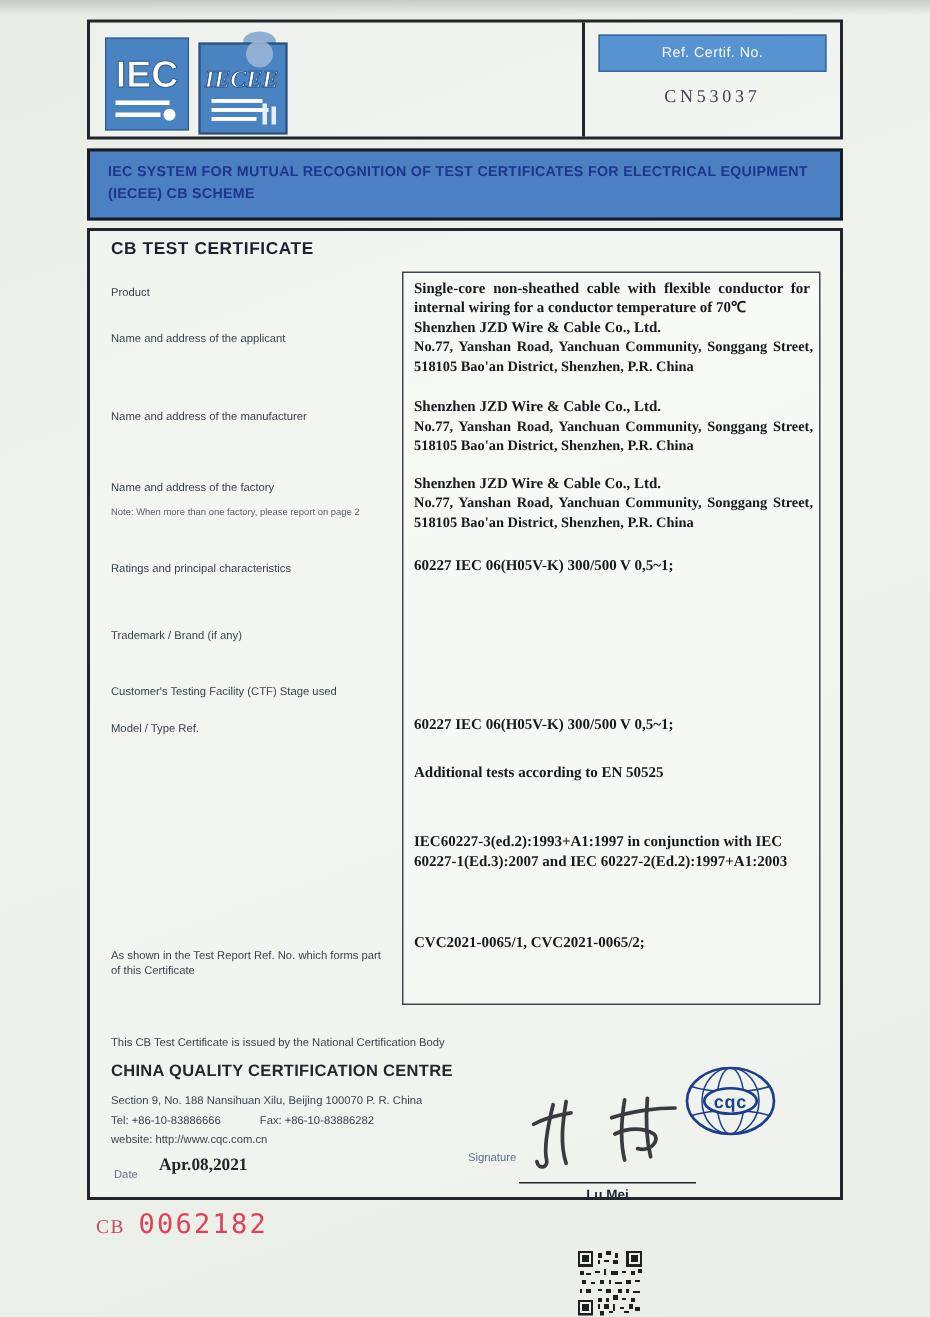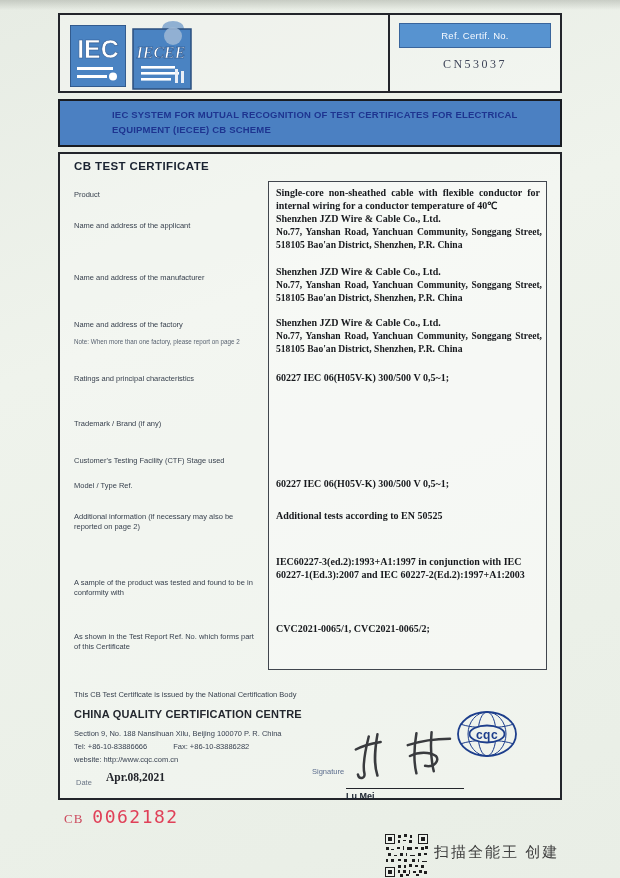--- a/index.html
+++ b/index.html
@@ -15,21 +15,21 @@
   
   .header-box{left:58px;top:13px;width:500px;height:76px;display:flex;}
   .header-left{flex:0 0 330px;border-right:2px solid #23252b;display:flex;align-items:flex-start;gap:7px;padding:7px 0 0 10px;box-sizing:border-box;}
   .header-right{flex:1;text-align:center;}
   .ref-banner{margin:8px 9px 0;height:23px;line-height:23px;background:#5793d0;border:1px solid #39659c;
     color:#f5f9ff;font-weight:normal;font-size:9.5px;letter-spacing:.3px;}
   .ref-value{margin-top:9px;font-family:"Liberation Serif",serif;font-size:12px;letter-spacing:2.5px;color:#3e4458;}
 
   
   .banner-box{left:58px;top:99px;width:500px;height:44px;background:#4b80c2;border:2px solid #191c22;}
-  .banner-text{padding:7px 10px 0 12px;color:#1e3490;font-weight:bold;font-size:9.5px;line-height:1.55;letter-spacing:.2px;margin-left:40px;}
+  .banner-text{padding:7px 10px 0 12px;color:#1e3490;font-weight:bold;font-size:9.5px;line-height:1.55;letter-spacing:.2px;}
 
   
   .content-box{left:58px;top:152px;width:500px;height:644px;}
   .cert-title{position:absolute;left:14px;top:6px;font-size:11.5px;font-weight:bold;color:#192230;letter-spacing:.4px;}
   .flabel{position:absolute;left:14px;font-size:7.5px;color:#39424f;line-height:1.35;}
   .fnote{position:absolute;left:14px;font-size:6.3px;color:#5a6472;}
   .values-box{position:absolute;left:208px;top:27px;width:277px;height:487px;border:1.5px solid #41464e;background:rgba(255,255,255,.32);}
   .vval{position:absolute;left:7px;width:264px;font-family:"Liberation Serif",serif;font-weight:bold;font-size:10px;color:#17191d;line-height:1.32;}
   .vaddr{font-size:9.6px;width:266px;}
   .just{text-align:justify;}
@@ -37,21 +37,21 @@
   
   .f-issued{position:absolute;left:14px;top:536px;font-size:7.5px;color:#39424f;}
   .f-ncb{position:absolute;left:14px;top:554px;font-size:11px;font-weight:bold;color:#23272e;letter-spacing:.2px;}
   .f-small{position:absolute;left:14px;font-size:7.5px;color:#3a4352;}
   .f-contact{display:flex;gap:26px;}
   .date-label{position:absolute;left:16px;top:624px;font-size:7.5px;color:#6a7585;}
   .date-value{position:absolute;left:46px;top:617px;font-family:"Liberation Serif",serif;font-weight:bold;font-size:11.5px;color:#23252b;}
   .sig-label{position:absolute;left:252px;top:613px;font-size:7.5px;color:#5d6e8e;}
   .sig-svg{position:absolute;left:282px;top:576px;}
   .sig-line{position:absolute;left:286px;top:634px;width:118px;border-top:1.5px solid #23252b;}
-  .sig-name{position:absolute;left:286px;top:637px;width:118px;font-size:9px;font-weight:bold;color:#1c2430;}
+  .sig-name{position:absolute;left:286px;top:637px;width:118px;text-align:center;font-size:9px;font-weight:bold;color:#1c2430;}
   .cqc-logo{position:absolute;left:396px;top:556px;}
 
   
   .cb-line{position:absolute;left:64px;top:806px;display:flex;align-items:baseline;gap:9px;}
   .cb-prefix{font-family:"Liberation Serif",serif;font-size:13px;color:#cc4a5e;letter-spacing:1px;}
   .cb-number{font-family:"DejaVu Sans Mono",monospace;font-weight:normal;font-size:18px;letter-spacing:1.5px;color:#e04058;}
   .qr{position:absolute;left:385px;top:834px;}
   .watermark{position:absolute;left:434px;top:843px;font-size:15px;color:#3d3d3d;letter-spacing:2px;}
 </style>
 </head>
@@ -97,26 +97,24 @@
 
     <div class="flabel" style="top:36px">Product</div>
     <div class="flabel" style="top:67px">Name and address of the applicant</div>
     <div class="flabel" style="top:119px">Name and address of the manufacturer</div>
     <div class="flabel" style="top:166px">Name and address of the factory</div>
     <div class="fnote" style="top:184px">Note: When more than one factory, please report on page 2</div>
     <div class="flabel" style="top:220px">Ratings and principal characteristics</div>
     <div class="flabel" style="top:265px">Trademark / Brand (if any)</div>
     <div class="flabel" style="top:302px">Customer's Testing Facility (CTF) Stage used</div>
     <div class="flabel" style="top:327px">Model / Type Ref.</div>
-    <div class="flabel" style="top:358px;width:185px">Additional information (if necessary may also be reported on page 2)</div>
-    <div class="flabel" style="top:424px;width:180px">A sample of the product was tested and found to be in conformity with</div>
     <div class="flabel" style="top:478px;width:185px">As shown in the Test Report Ref. No. which forms part of this Certificate</div>
 
     <div class="values-box">
-      <div class="vval just" style="top:4px">Single-core non-sheathed cable with flexible conductor for internal wiring for a conductor temperature of 40℃</div>
+      <div class="vval just" style="top:4px">Single-core non-sheathed cable with flexible conductor for internal wiring for a conductor temperature of 70℃</div>
       <div class="vval" style="top:30px">Shenzhen JZD Wire &amp; Cable Co., Ltd.</div>
       <div class="vval vaddr just" style="top:44px">No.77, Yanshan Road, Yanchuan Community, Songgang Street, 518105 Bao'an District, Shenzhen, P.R. China</div>
       <div class="vval" style="top:83px">Shenzhen JZD Wire &amp; Cable Co., Ltd.</div>
       <div class="vval vaddr just" style="top:97px">No.77, Yanshan Road, Yanchuan Community, Songgang Street, 518105 Bao'an District, Shenzhen, P.R. China</div>
       <div class="vval" style="top:134px">Shenzhen JZD Wire &amp; Cable Co., Ltd.</div>
       <div class="vval vaddr just" style="top:148px">No.77, Yanshan Road, Yanchuan Community, Songgang Street, 518105 Bao'an District, Shenzhen, P.R. China</div>
       <div class="vval" style="top:189px">60227 IEC 06(H05V-K) 300/500 V 0,5~1;</div>
       <div class="vval" style="top:237px"></div>
       <div class="vval" style="top:270px"></div>
       <div class="vval" style="top:295px">60227 IEC 06(H05V-K) 300/500 V 0,5~1;</div>
@@ -187,15 +185,14 @@
         <rect x="2" y="24" width="3" height="3"></rect>
       <path d="M9,1h2v2H9z M13,0h2v2h-2z M17,1h1v2h-1z M9,4h1v2H9z M12,4h2v1h-2z M16,4h2v2h-2z
                M1,9h2v2H1z M4,10h2v1H4z M8,9h2v1H8z M12,8h1v3h-1z M15,9h3v2h-3z M20,9h2v1h-2z M24,9h2v2h-2z M27,8h2v2h-2z
                M2,13h2v2H2z M6,14h2v1H6z M10,13h2v2h-2z M14,13h1v2h-1z M17,14h3v1h-3z M22,13h2v2h-2z M26,13h2v1h-2z
                M1,17h1v2H1z M4,17h2v2H4z M9,17h2v1H9z M13,17h2v2h-2z M18,17h2v2h-2z M22,17h1v2h-1z M25,18h3v1h-3z
                M9,21h2v2H9z M13,21h1v2h-1z M16,20h2v2h-2z M20,21h2v1h-2z M24,21h2v2h-2z
                M9,24h1v2H9z M12,24h2v2h-2z M16,24h1v3h-1z M19,25h2v1h-2z M23,24h2v2h-2z M26,25h2v2h-2z
                M10,27h2v2h-2z M14,27h2v1h-2z M21,27h2v1h-2z"></path>
     </g>
   </svg>
-  <div class="watermark">扫描全能王 创建</div>
 
 </div>
 
 </body></html>

